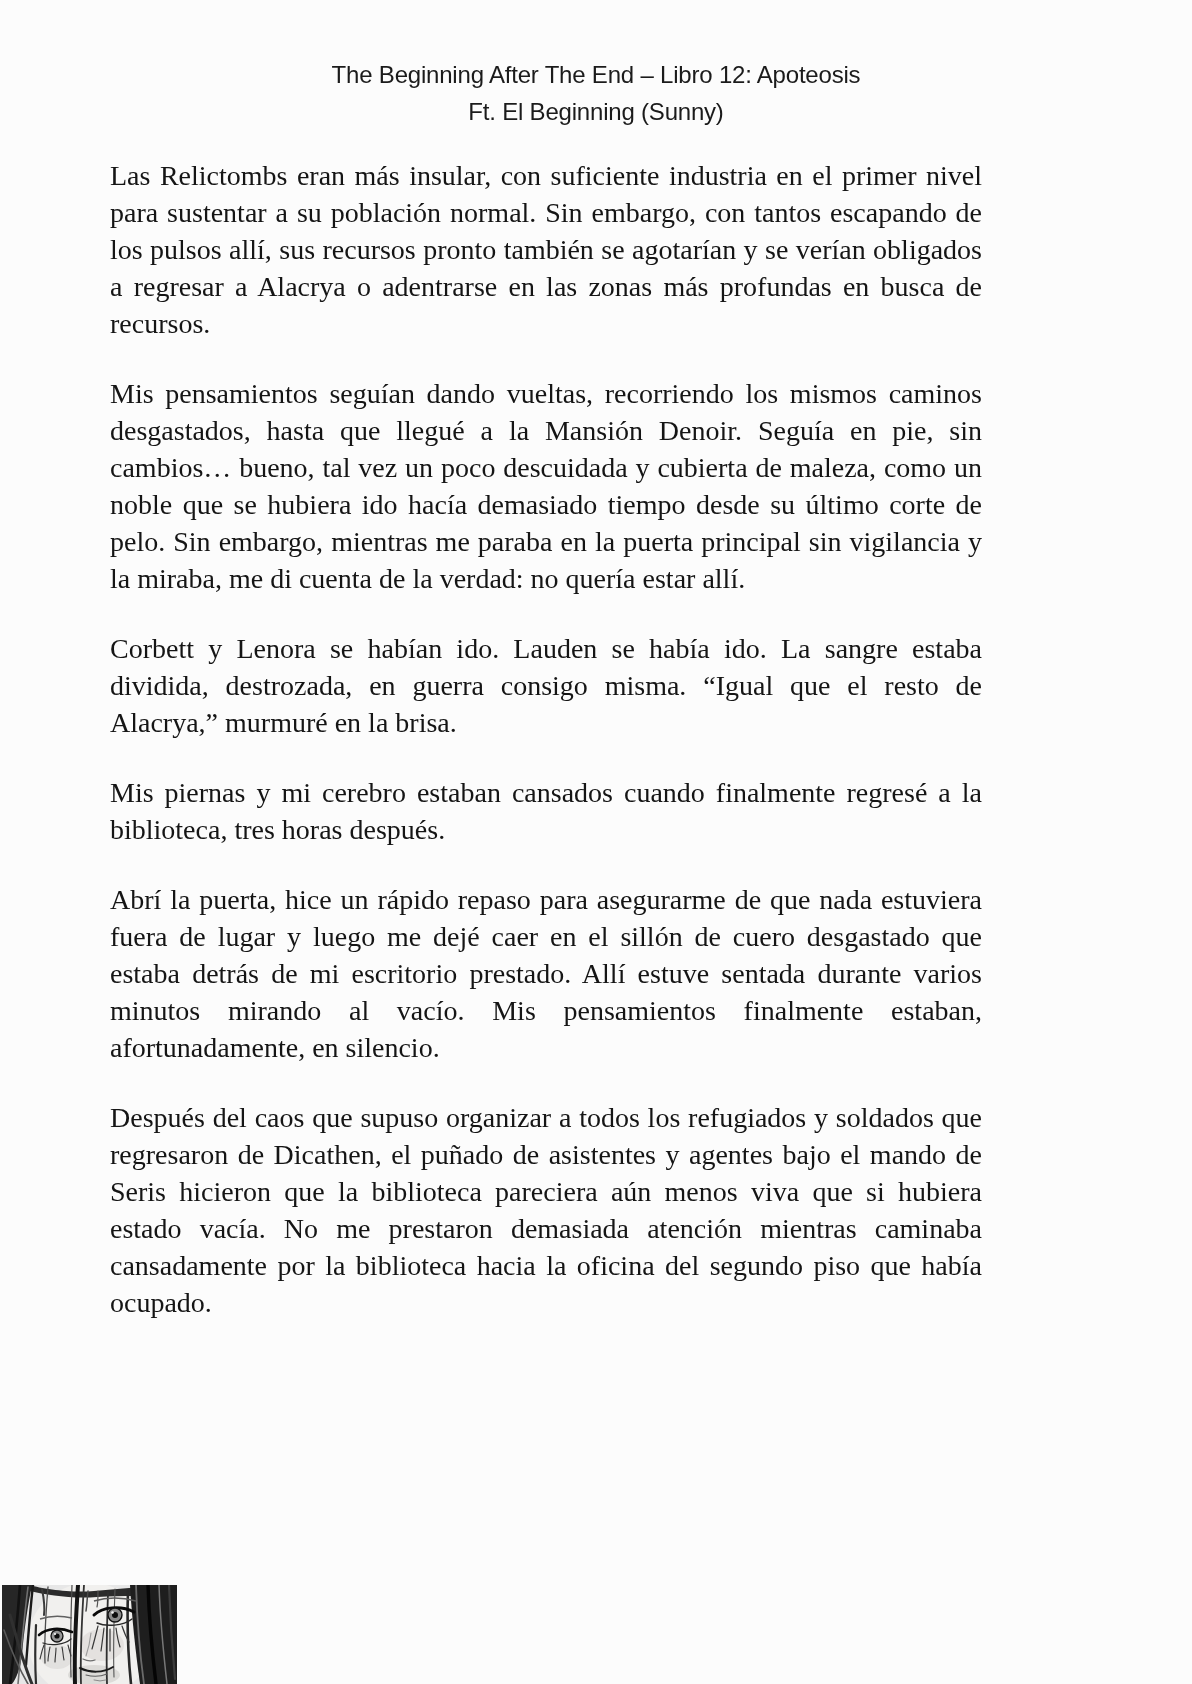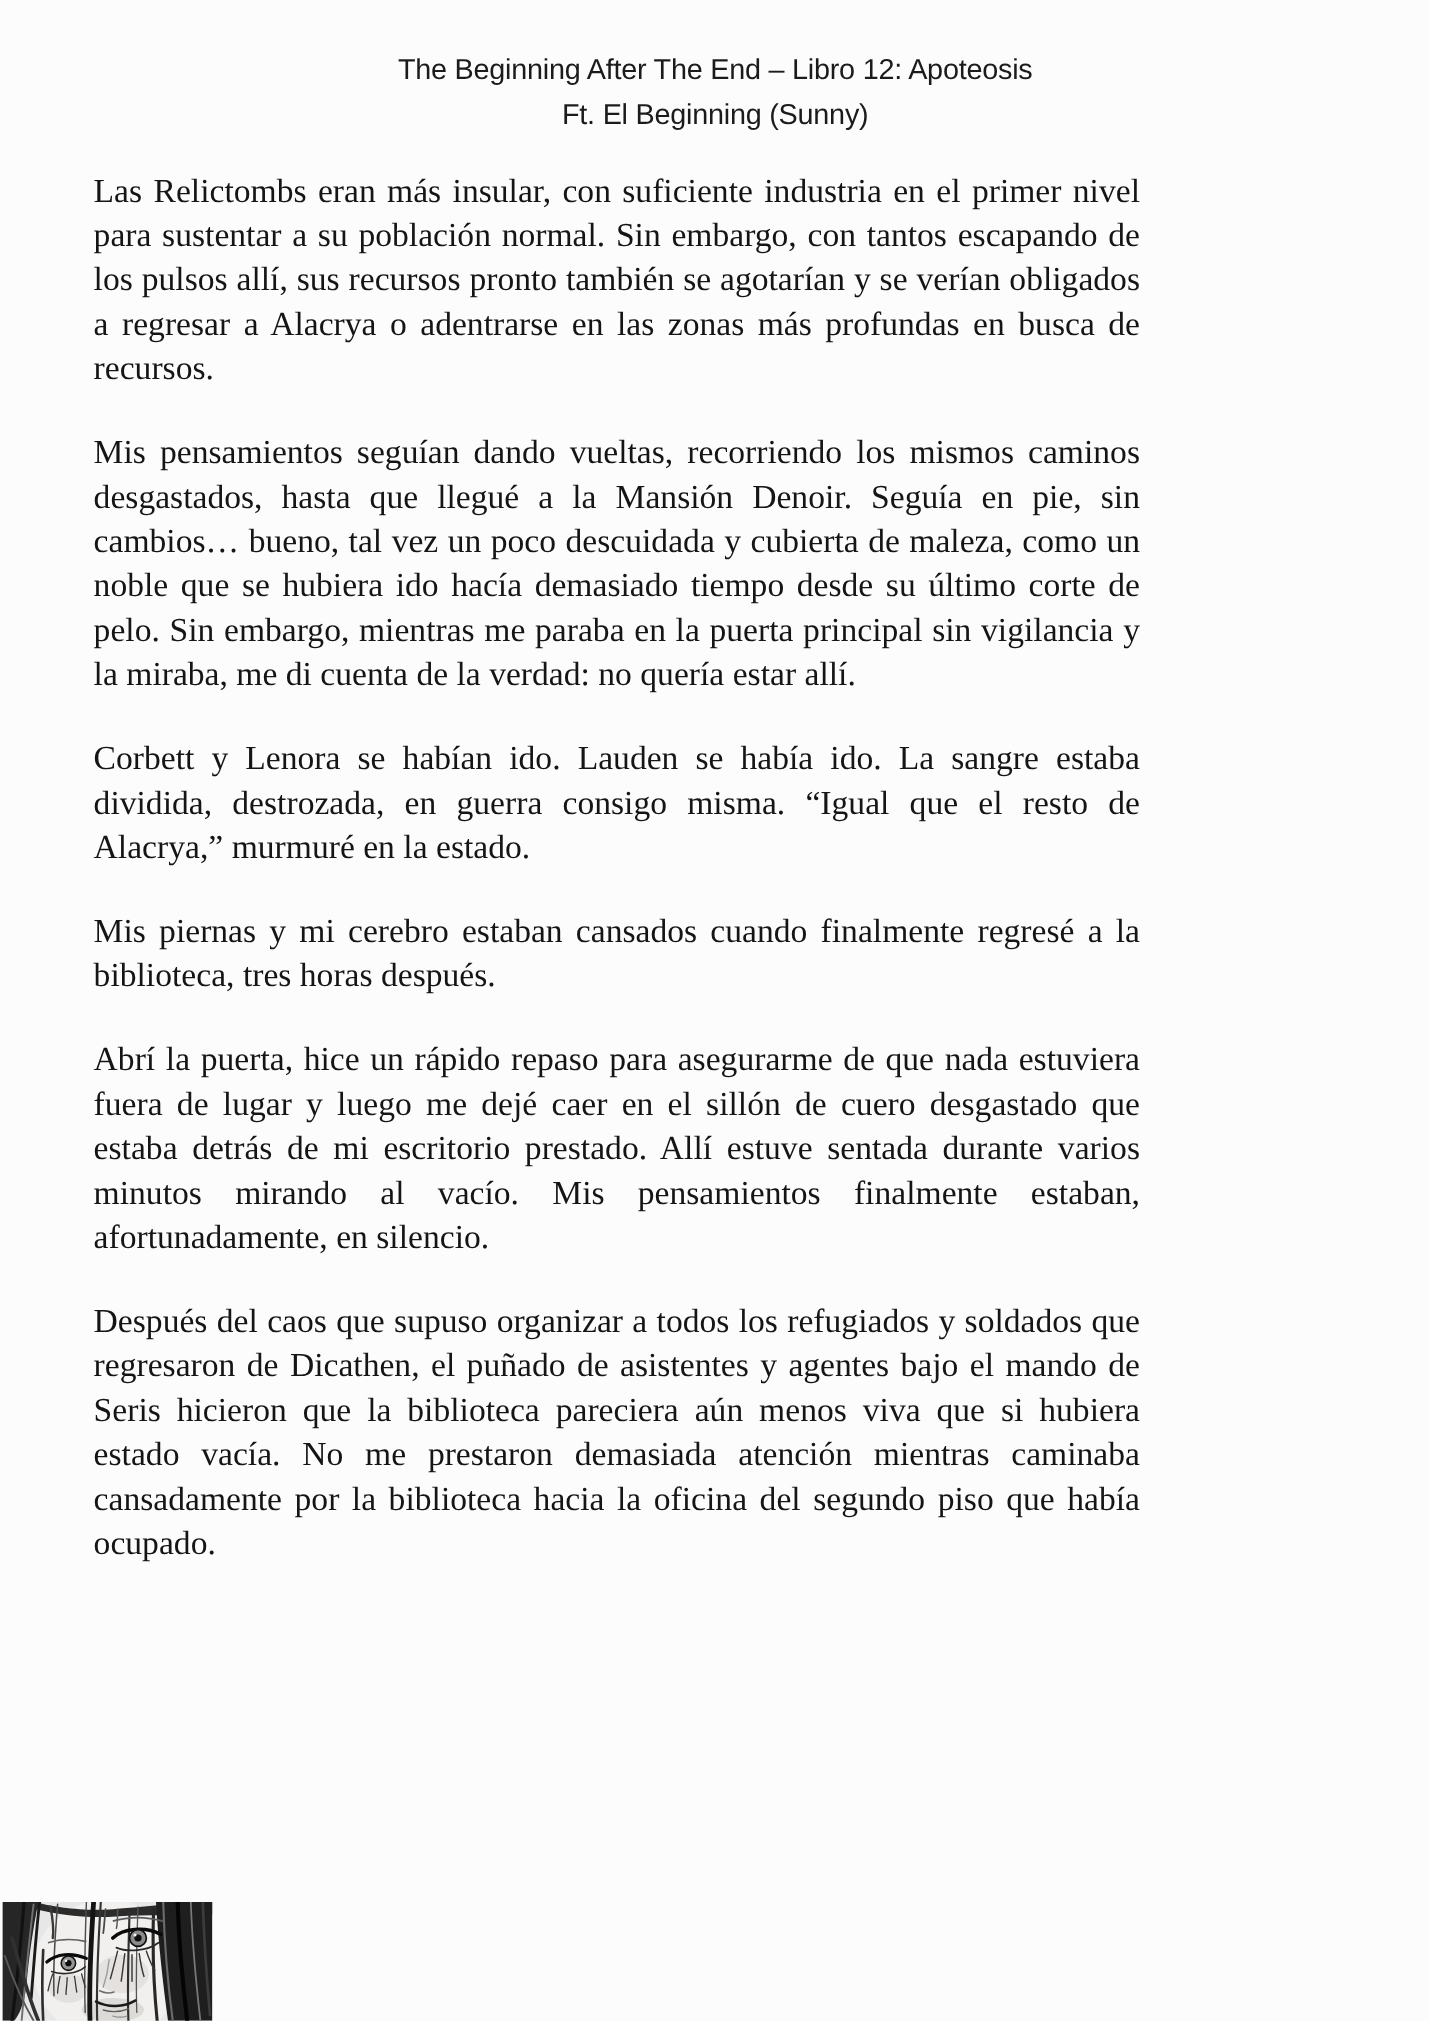--- a/index.html
+++ b/index.html
@@ -14,35 +14,35 @@
     position: relative;
     overflow: hidden;
     font-family: "Liberation Serif", serif;
   }
   .page {
     width: 100%;
     height: 100%;
     position: relative;
   }
   .doc-title {
-    padding-top: 40px;
+    padding-top: 56px;
     text-align: center;
     font-family: "Liberation Sans", sans-serif;
     font-size: 24px;
     line-height: 37px;
     letter-spacing: -0.2px;
     color: #1b1b1b;
     font-weight: 500;
   }
   .doc-title .t-line {
     display: block;
   }
   .doc-body {
     width: 872px;
-    margin-left: 78px;
+    margin-left: 110px;
     margin-top: 27px;
   }
   .doc-body p {
     font-size: 28px;
     line-height: 37px;
     margin: 0 0 33px 0;
     text-align: justify;
     text-justify: inter-word;
     color: #151515;
   }
@@ -61,21 +61,21 @@
 <div class="page">
 
   <div class="doc-title">
     <span class="t-line">The Beginning After The End – Libro 12: Apoteosis</span>
     <span class="t-line">Ft. El Beginning (Sunny)</span>
   </div>
 
   <div class="doc-body">
     <p>Las Relictombs eran más insular, con suficiente industria en el primer nivel para sustentar a su población normal. Sin embargo, con tantos escapando de los pulsos allí, sus recursos pronto también se agotarían y se verían obligados a regresar a Alacrya o adentrarse en las zonas más profundas en busca de recursos.</p>
     <p>Mis pensamientos seguían dando vueltas, recorriendo los mismos caminos desgastados, hasta que llegué a la Mansión Denoir. Seguía en pie, sin cambios… bueno, tal vez un poco descuidada y cubierta de maleza, como un noble que se hubiera ido hacía demasiado tiempo desde su último corte de pelo. Sin embargo, mientras me paraba en la puerta principal sin vigilancia y la miraba, me di cuenta de la verdad: no quería estar allí.</p>
-    <p>Corbett y Lenora se habían ido. Lauden se había ido. La sangre estaba dividida, destrozada, en guerra consigo misma. “Igual que el resto de Alacrya,” murmuré en la estado.</p>
+    <p>Corbett y Lenora se habían ido. Lauden se había ido. La sangre estaba dividida, destrozada, en guerra consigo misma. “Igual que el resto de Alacrya,” murmuré en la brisa.</p>
     <p>Mis piernas y mi cerebro estaban cansados cuando finalmente regresé a la biblioteca, tres horas después.</p>
     <p>Abrí la puerta, hice un rápido repaso para asegurarme de que nada estuviera fuera de lugar y luego me dejé caer en el sillón de cuero desgastado que estaba detrás de mi escritorio prestado. Allí estuve sentada durante varios minutos mirando al vacío. Mis pensamientos finalmente estaban, afortunadamente, en silencio.</p>
     <p>Después del caos que supuso organizar a todos los refugiados y soldados que regresaron de Dicathen, el puñado de asistentes y agentes bajo el mando de Seris hicieron que la biblioteca pareciera aún menos viva que si hubiera estado vacía. No me prestaron demasiada atención mientras caminaba cansadamente por la biblioteca hacia la oficina del segundo piso que había ocupado.</p>
   </div>
 
   <svg class="corner-art" viewBox="0 0 175 99" xmlns="http://www.w3.org/2000/svg" preserveAspectRatio="none">
 
     <rect x="0" y="0" width="175" height="99" fill="#e7e7e7"></rect>
     <ellipse cx="88" cy="56" rx="62" ry="58" fill="#f1f0ee"></ellipse>
 

